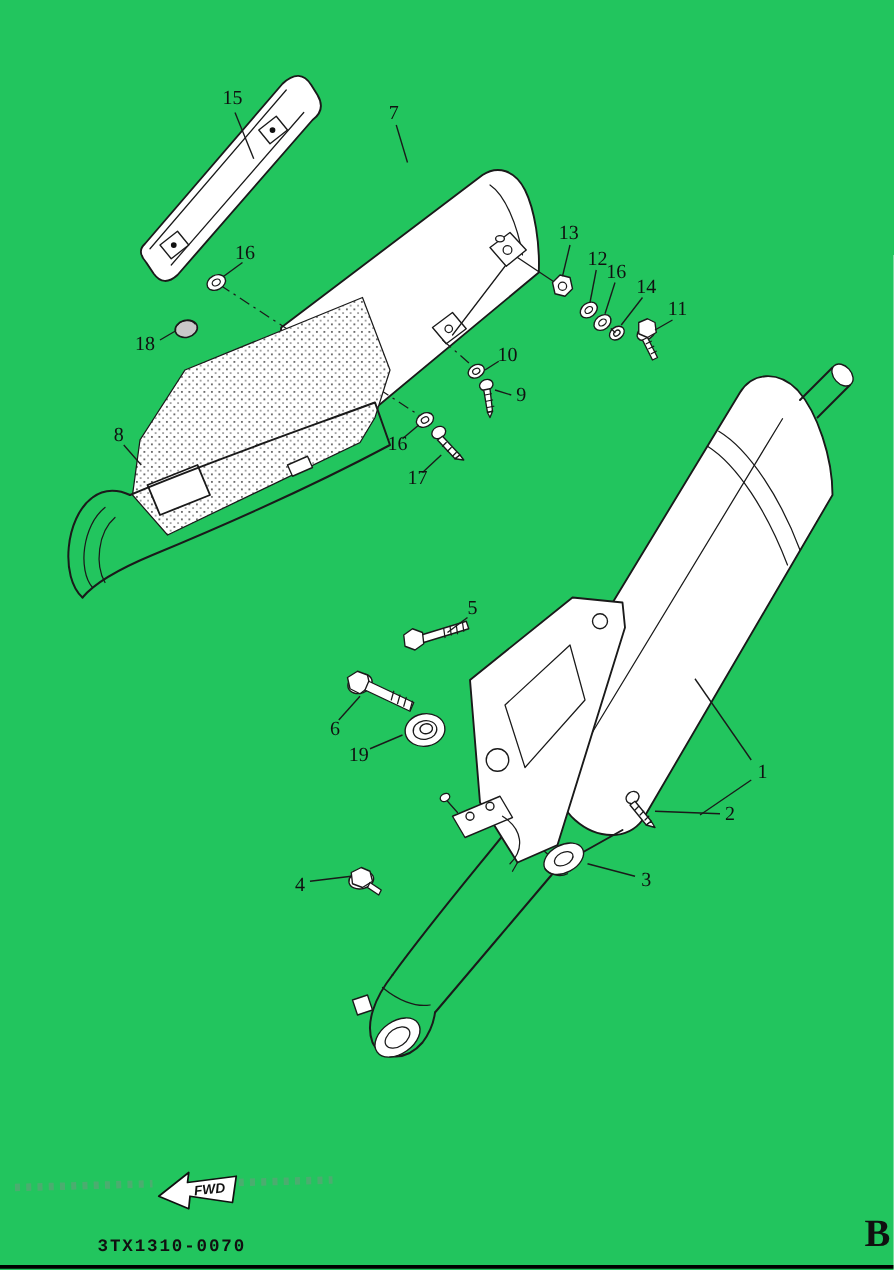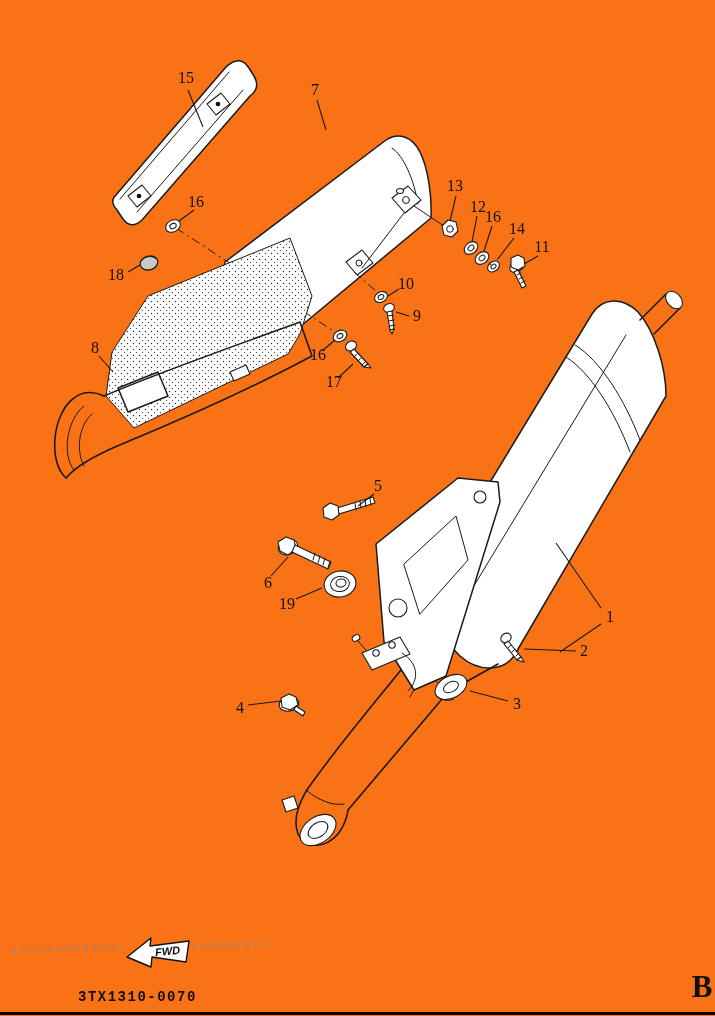--- a/index.html
+++ b/index.html
@@ -1,16 +1,16 @@
 <!DOCTYPE html>
 <html><head>
 <meta charset="utf-8">
 <style>
   html,body { margin:0; padding:0; background:#ffffff; }
-  .page { width:715px; height:1016px; position:relative; background:#f97316; overflow:hidden; }
+  .page { width:715px; height:1016px; position:relative; background:#22c55e; overflow:hidden; }
   svg { display:block; }
   
   .ln   { stroke:#1a1a1a; stroke-width:1.6; fill:none; stroke-linecap:round; stroke-linejoin:round; }
   .thin { stroke:#1a1a1a; stroke-width:1;   fill:none; stroke-linecap:round; stroke-linejoin:round; }
   .fw   { stroke:#1a1a1a; stroke-width:1.5; fill:#ffffff; stroke-linejoin:round; }
   .fwt  { stroke:#1a1a1a; stroke-width:1.1; fill:#ffffff; stroke-linejoin:round; }
   .leader line { stroke:#1a1a1a; stroke-width:1.1; }
   .dashdot { stroke:#1a1a1a; stroke-width:1; fill:none; stroke-dasharray:9 4 2 4; }
   .callout { font-family:"Liberation Serif", serif; font-size:16px; fill:#101010; text-anchor:middle; }
   .code-text { font-family:"Liberation Mono", monospace; font-size:14px; font-weight:bold; letter-spacing:1.5px; fill:#101010; }

